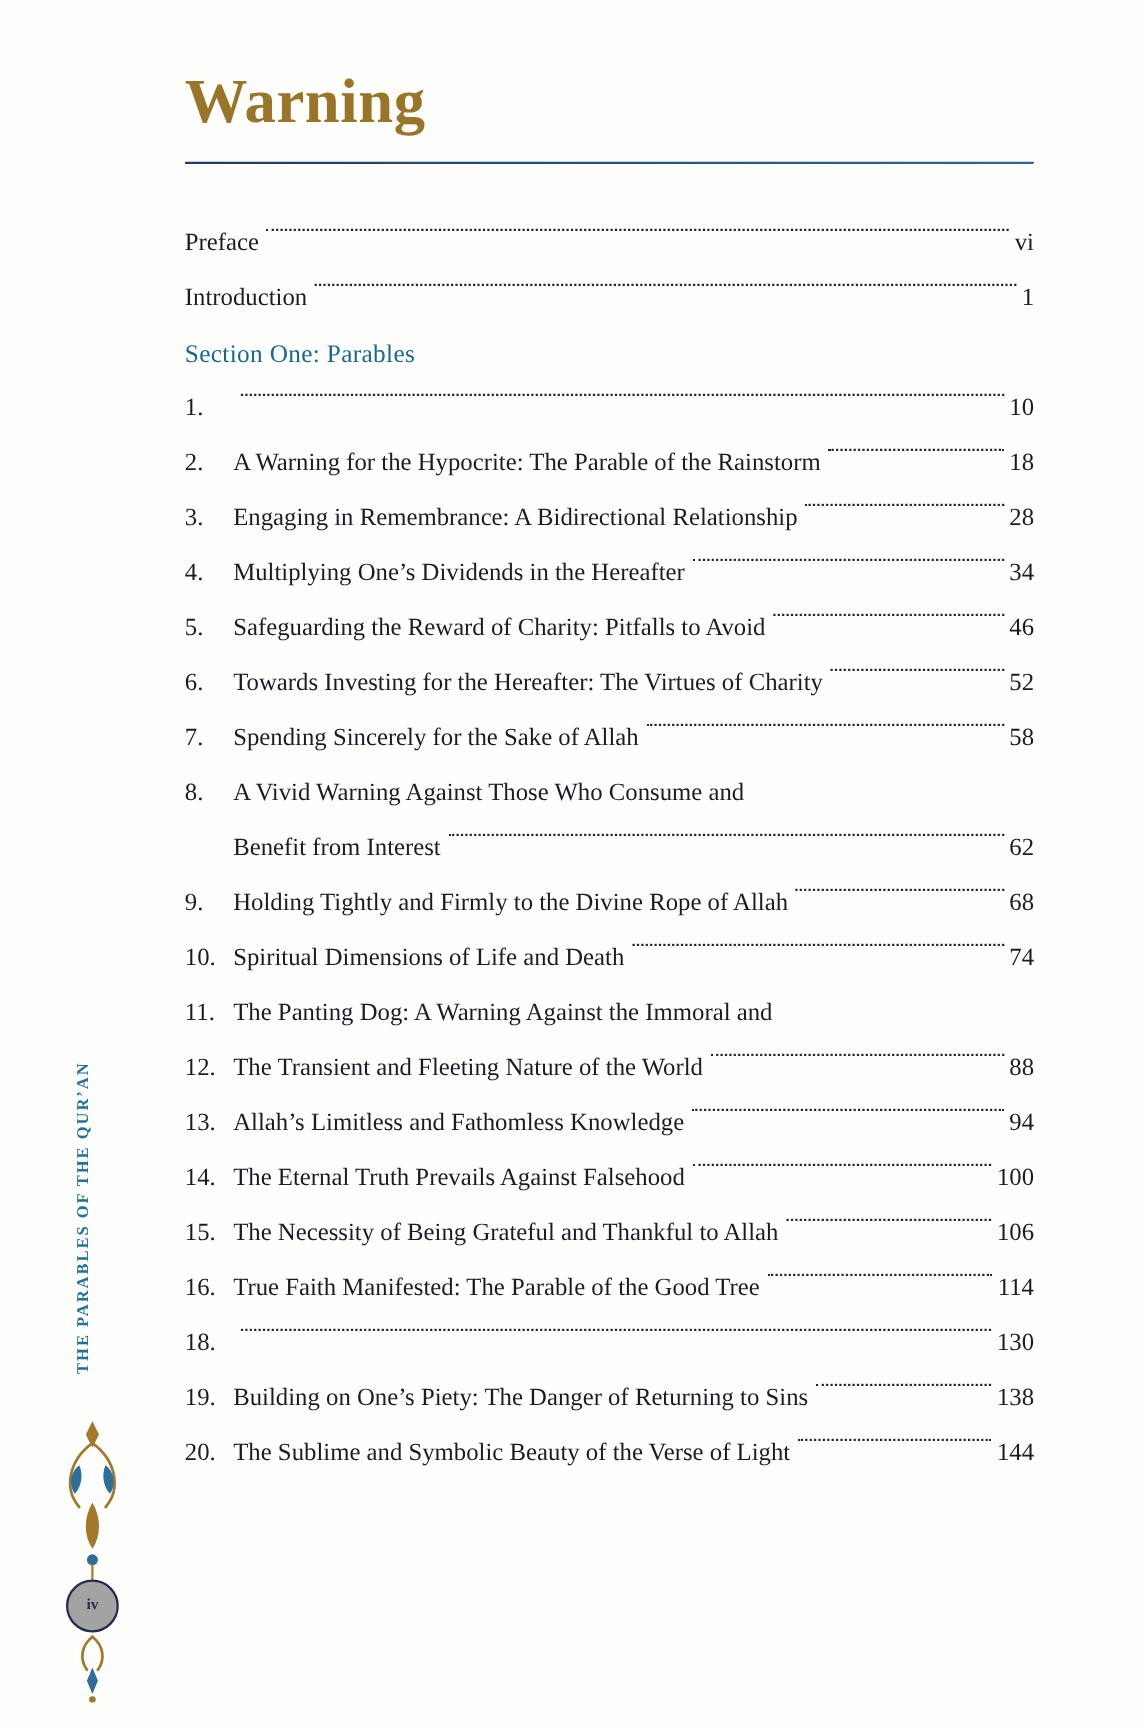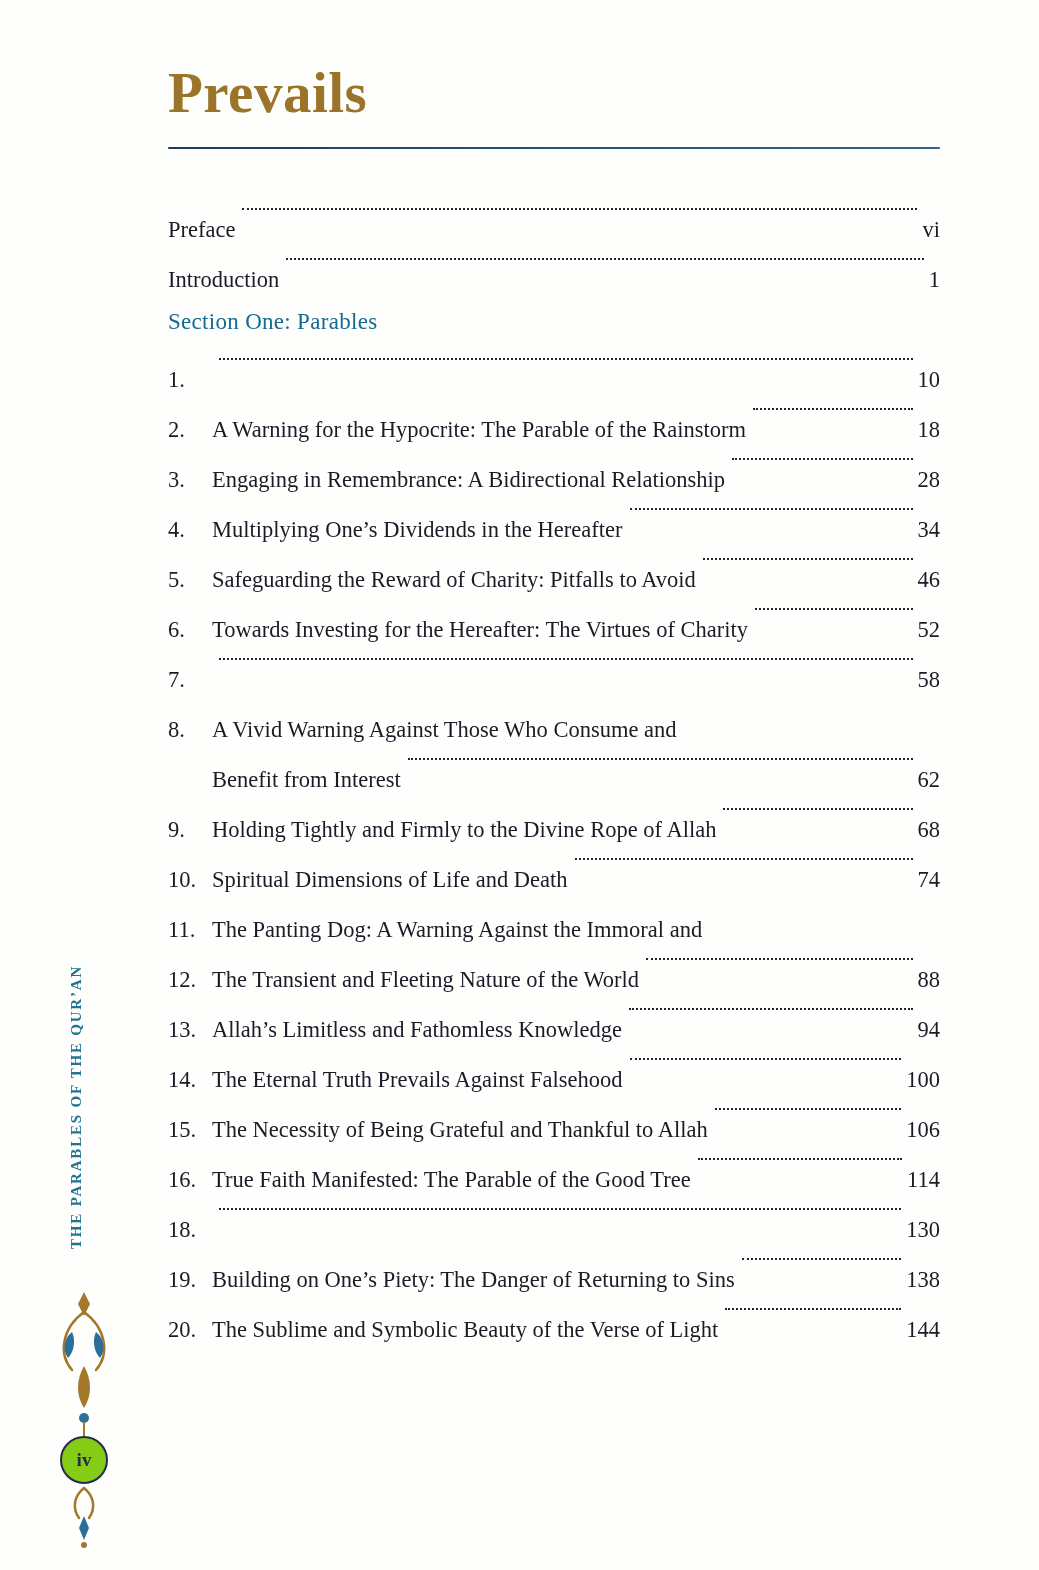--- a/index.html
+++ b/index.html
@@ -33,41 +33,41 @@
   .rule {
     margin-top:22px;
     height:2px;
     background:linear-gradient(to right, #1f3d5c 0%, #27567d 60%, #35658a 100%);
     border-radius:1px;
   }
   .front-matter { margin-top:44px; }
 
   .toc-line {
     display:flex;
-    align-items:flex-end;
+    align-items:flex-start;
     padding-top:14px;
     height:36px;
     font-size:22.5px;
     color:#1b1b28;
     white-space:nowrap;
   }
   .toc-num {
     flex:0 0 44px;
     min-width:44px;
   }
   .toc-label { flex:0 1 auto; overflow:hidden; }
   .leader {
     flex:1 1 10px;
     min-width:10px;
     margin:0 5px 0 7px;
     border-bottom:2px dotted #23232d;
     align-self:baseline;
     height:1px;
   }
-  .toc-page { flex:0 0 auto;margin-top:20px; }
+  .toc-page { flex:0 0 auto; }
   .toc-continuation { padding-left:44px; }
 
   .section-heading {
     height:34px;
     padding-top:16px;
     font-size:23px;
     font-weight:normal;
     color:#156a90;
     letter-spacing:0.3px;
   }
@@ -96,25 +96,25 @@
   .ornament svg { display:block; width:76px; height:260px; }
   .page-badge {
     position:absolute;
     left:50%;
     top:148px;
     transform:translateX(-50%);
     width:44px;
     height:44px;
     border-radius:50%;
     border:2.5px solid #232a4d;
-    background:#84cc16;
+    background:#a3a3a3;
     display:flex;
     align-items:center;
     justify-content:center;
-    font-size:19px;
+    font-size:14px;
     font-weight:bold;
     color:#232a4d;
   }
 </style>
 </head>
 <body>
 
 <div class="page">
 
   <div class="sidebar-text">THE PARABLES OF THE QUR’AN</div>
@@ -138,21 +138,21 @@
       <path d="M38,200 C48,208 50,220 43,230" fill="none" stroke="#a3782b" stroke-width="2.5" stroke-linecap="round"></path>
       <path d="M38,228 L43,240 L38,252 L33,240 Z" fill="#2d6f9a"></path>
       <circle cx="38" cy="257" r="3" fill="#a3782b"></circle>
     </svg>
     <div class="page-badge">
       <span>iv</span>
     </div>
   </div>
 
   <div class="content">
-    <h1 class="title">Prevails</h1>
+    <h1 class="title">Warning</h1>
     <div class="rule"></div>
 
     <div id="front-matter" class="front-matter">
         <div class="toc-entry">
           <div class="toc-line">
             <span class="toc-label">Preface</span>
             <span class="leader"></span>
             <span class="toc-page">vi</span>
           </div>
         </div>
@@ -211,20 +211,21 @@
           <div class="toc-line">
             <span class="toc-num">6.</span>
             <span class="toc-label">Towards Investing for the Hereafter: The Virtues of Charity</span>
             <span class="leader"></span>
             <span class="toc-page">52</span>
           </div>
         </div>
         <div class="toc-entry">
           <div class="toc-line">
             <span class="toc-num">7.</span>
+            <span class="toc-label">Spending Sincerely for the Sake of Allah</span>
             <span class="leader"></span>
             <span class="toc-page">58</span>
           </div>
         </div>
         <div class="toc-entry">
           <div class="toc-line">
             <span class="toc-num">8.</span>
             <span class="toc-label">A Vivid Warning Against Those Who Consume and</span>
           </div>
           <div class="toc-line toc-continuation">

